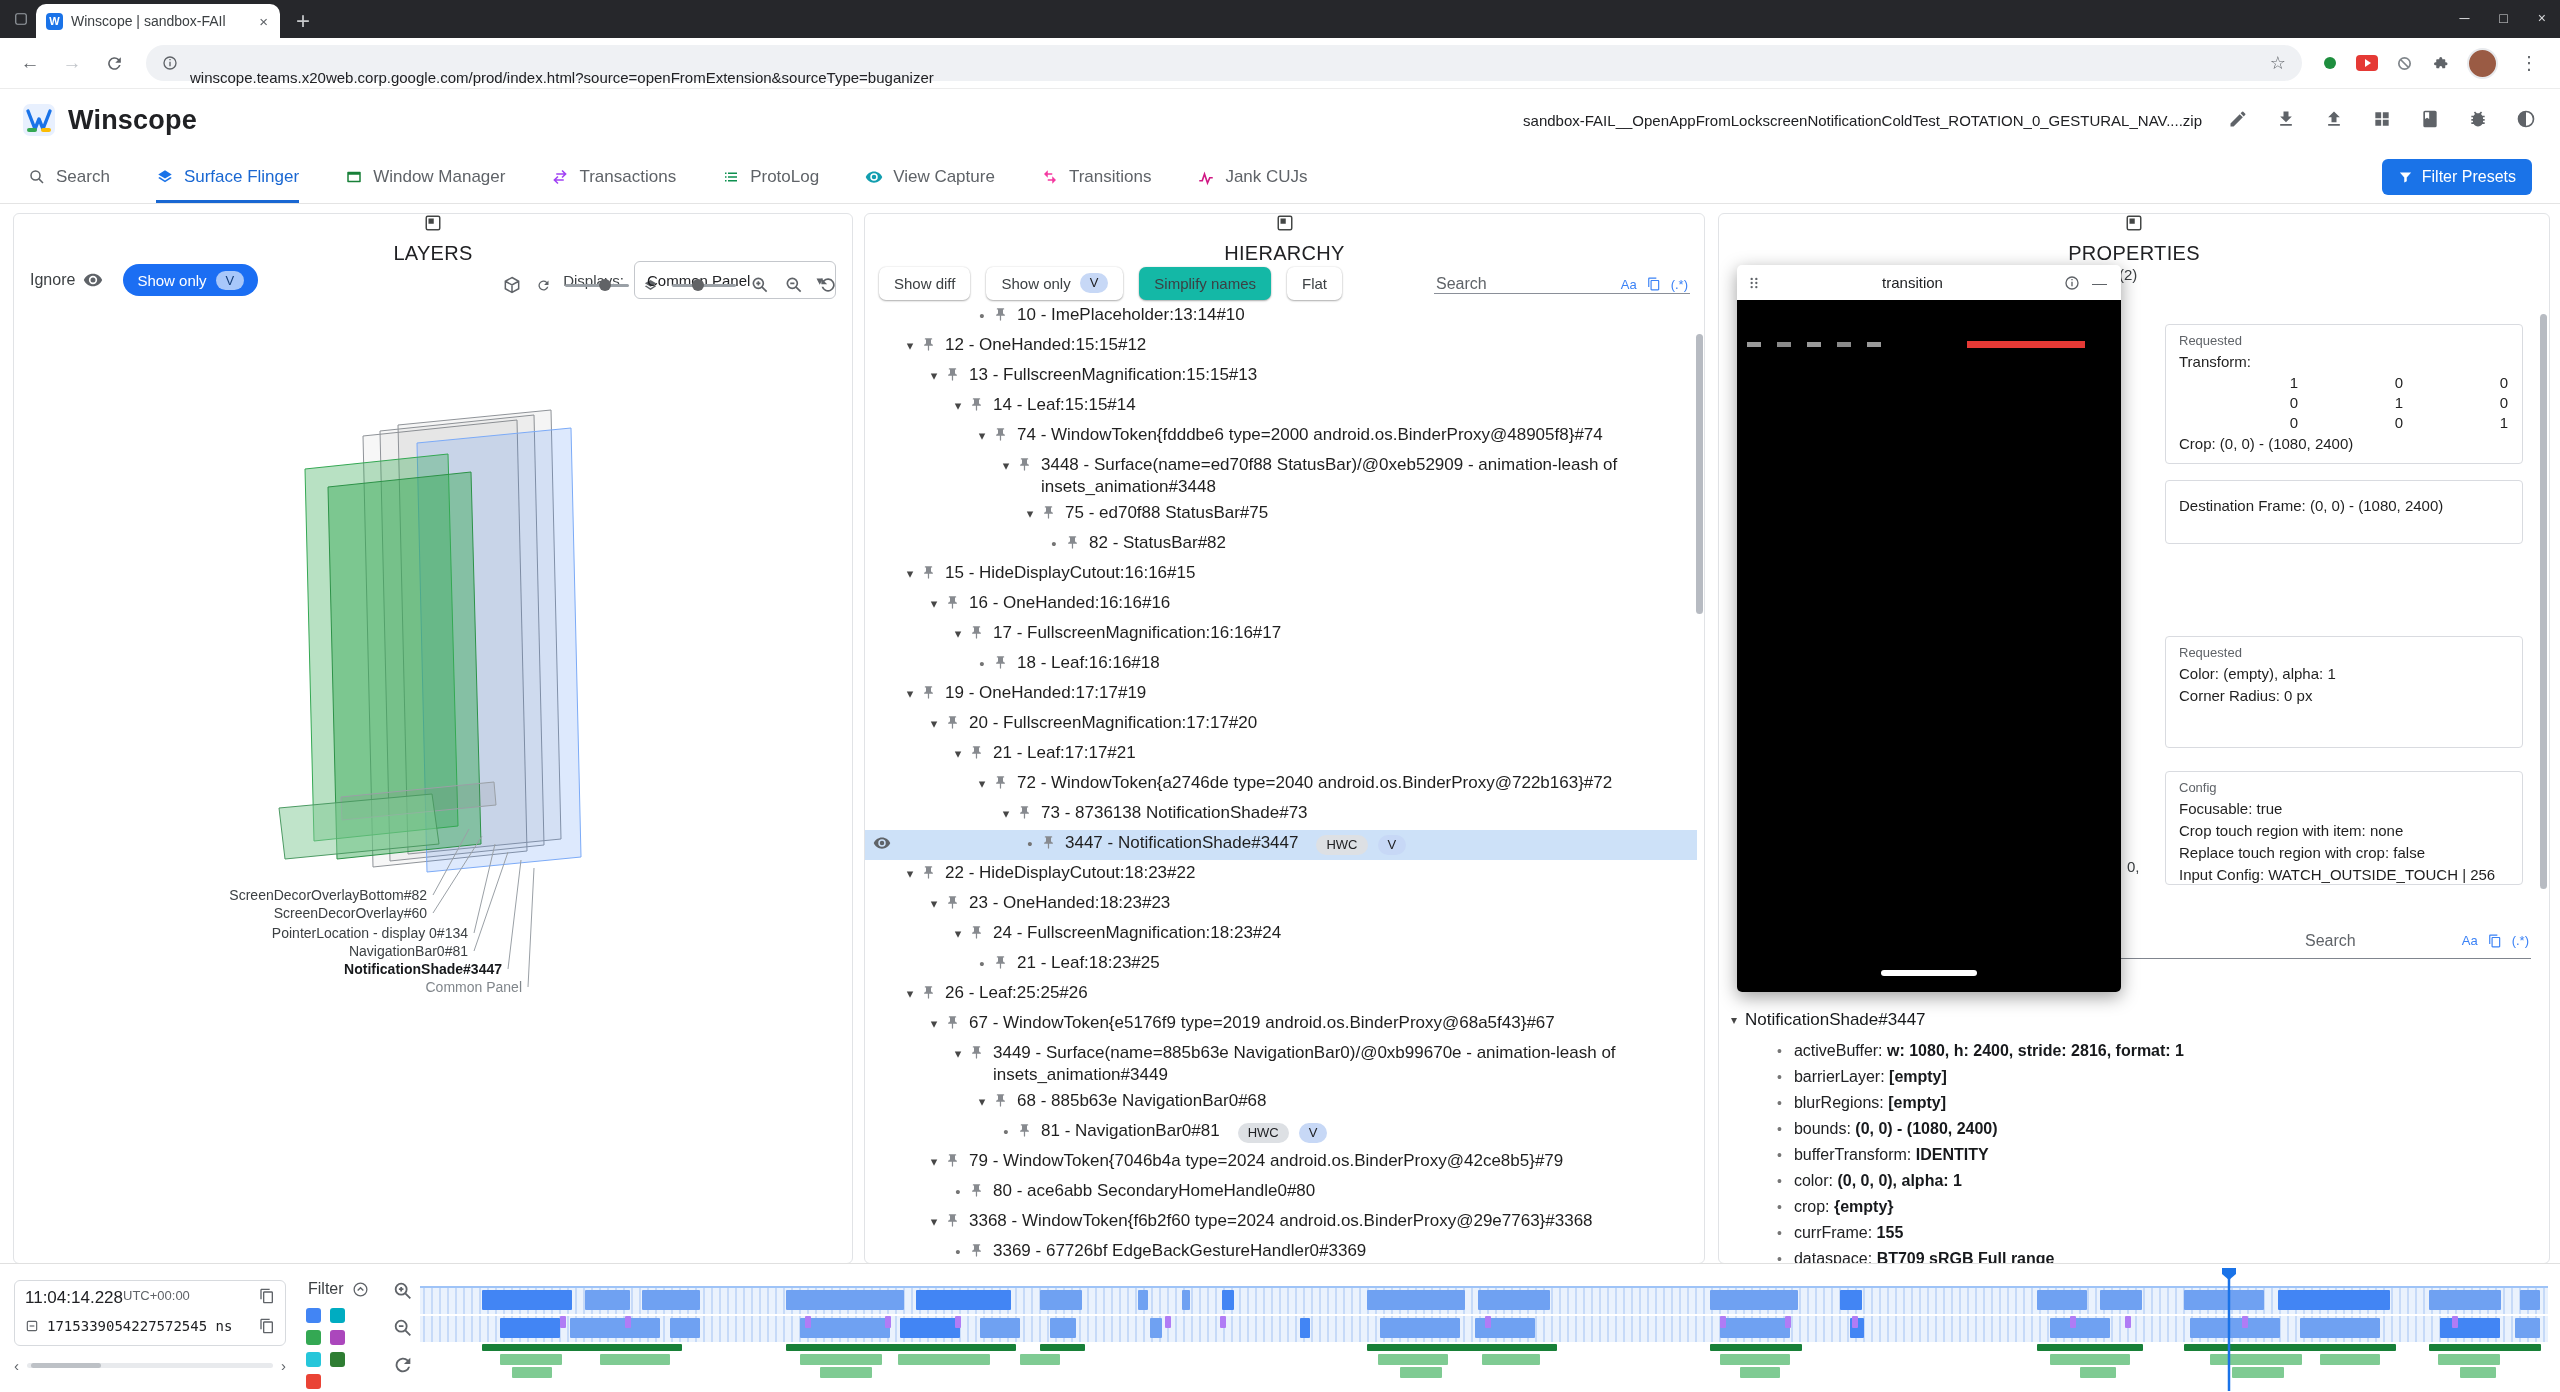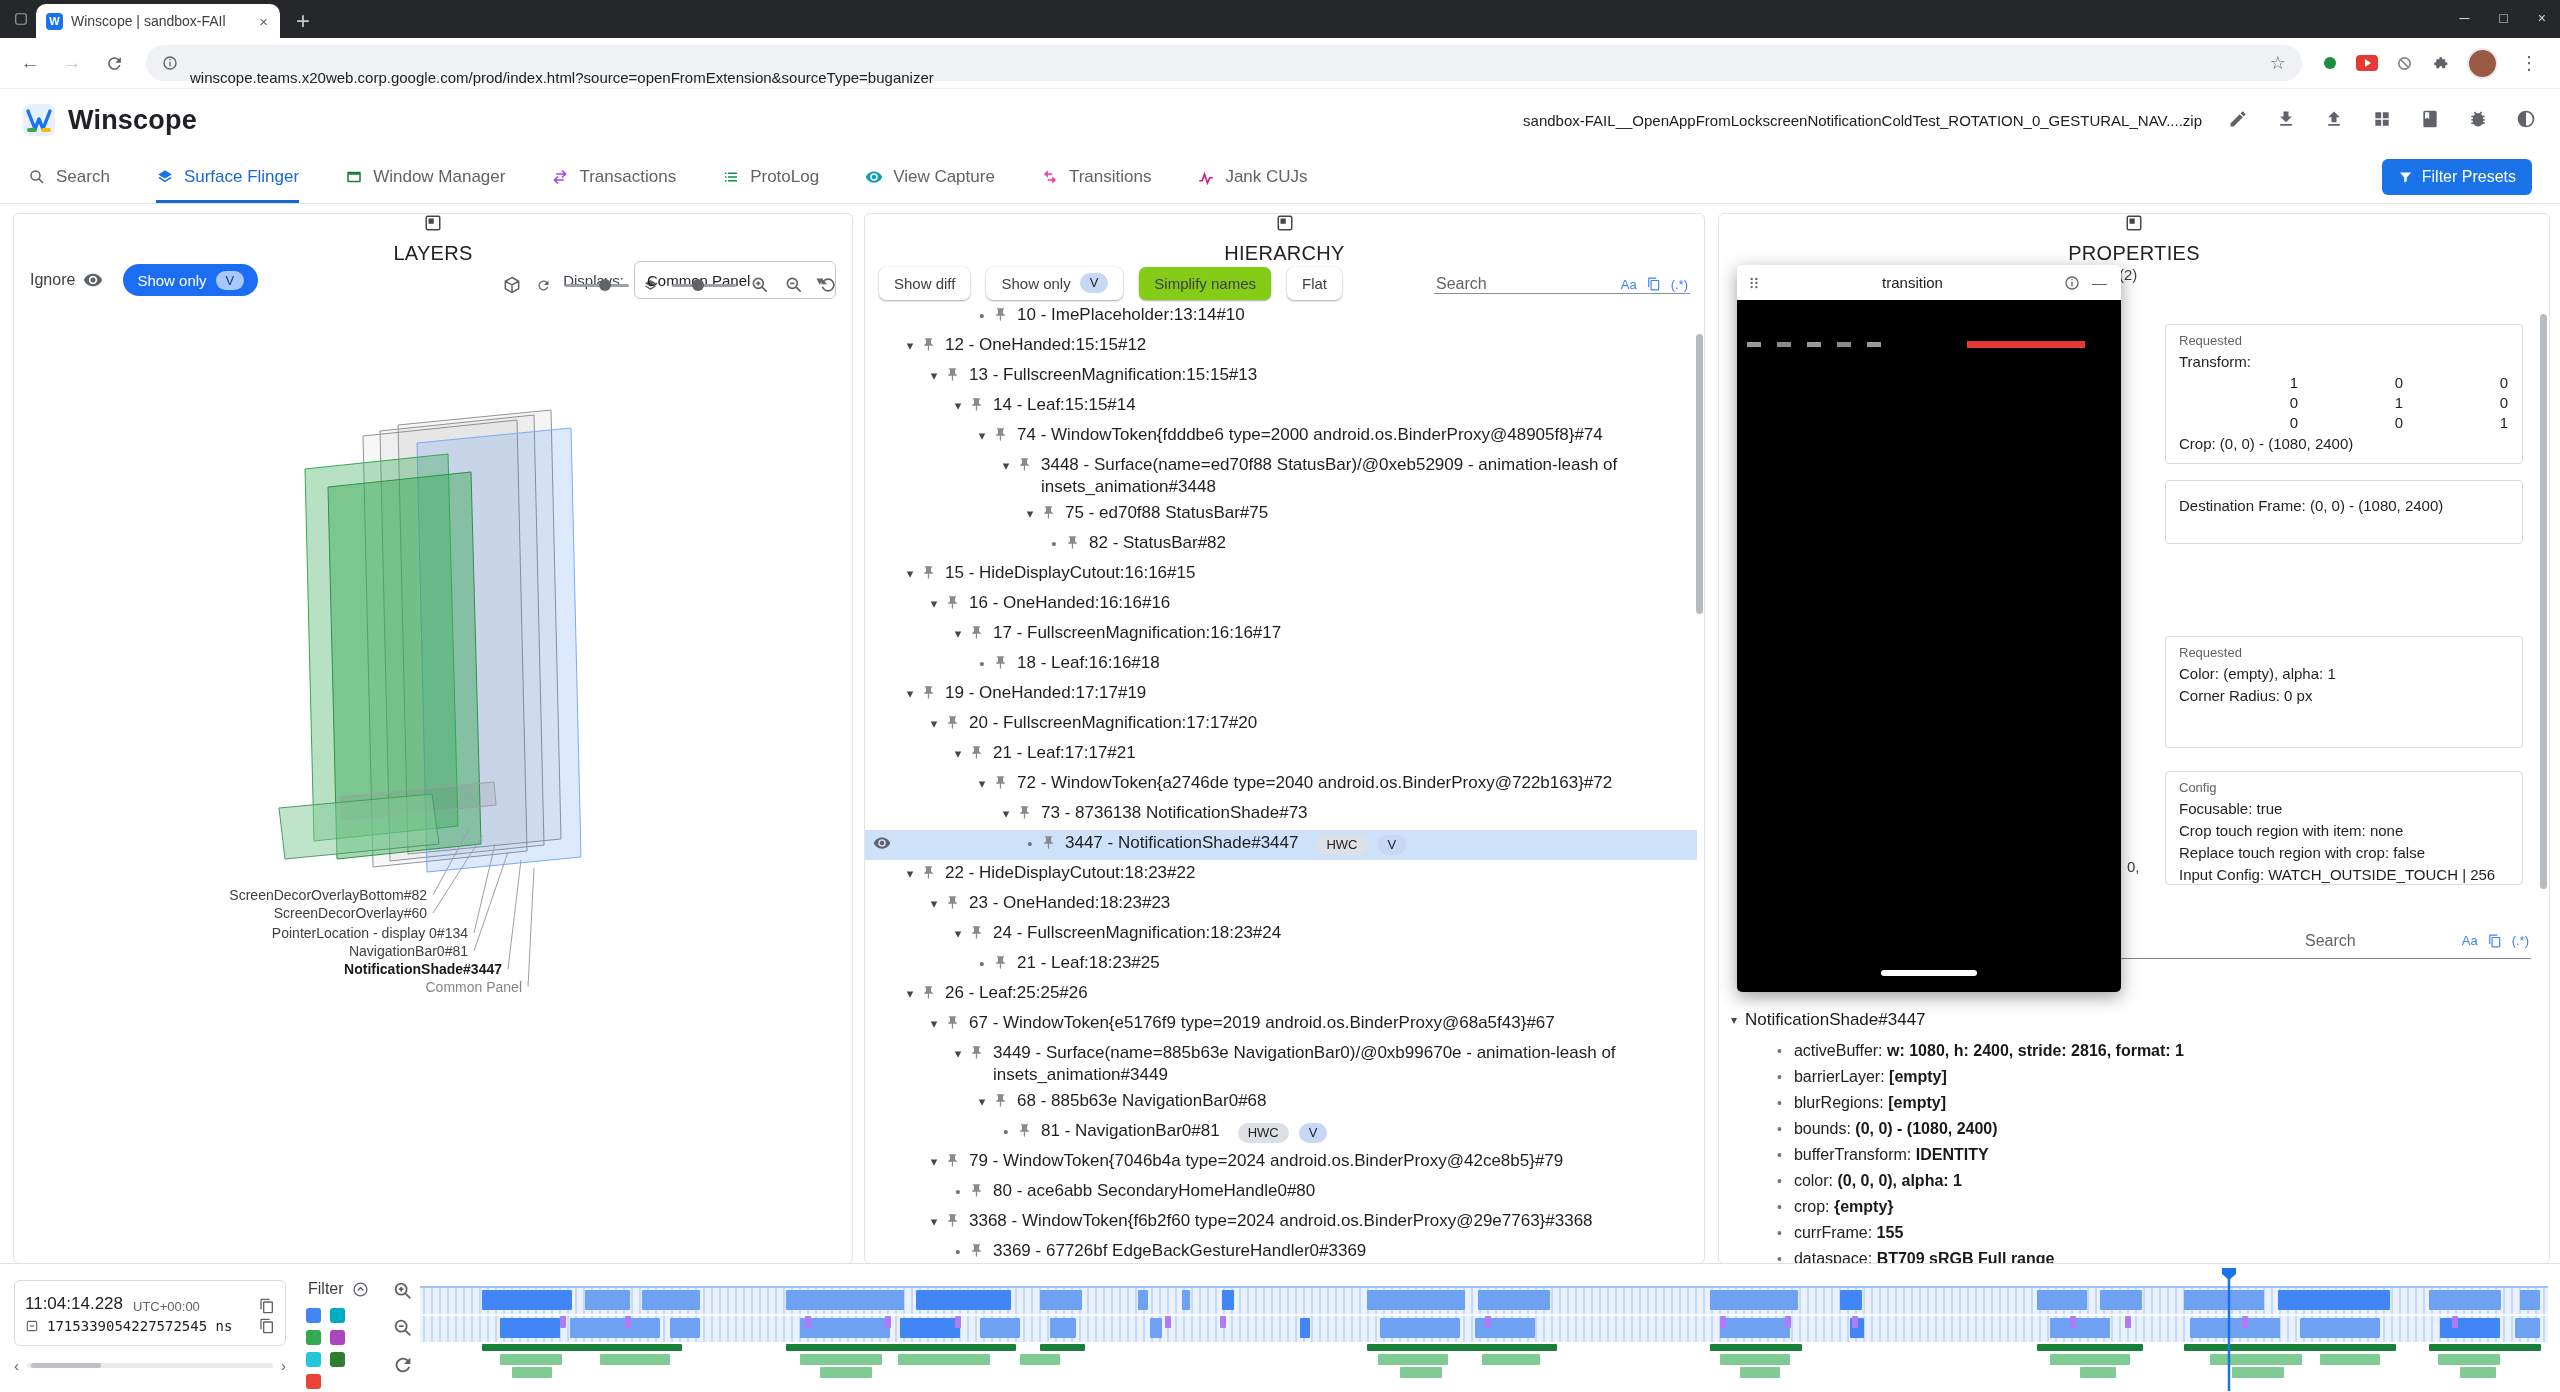--- a/index.html
+++ b/index.html
@@ -58,21 +58,21 @@
   .select .chev{margin-left:auto;color:#5f6368;font-size:13px;}
   .lcanvas{position:absolute;inset:0;pointer-events:none;}
   .llabel{position:absolute;transform:translate(-100%,-50%);font-size:14px;color:#3c4043;white-space:nowrap;}
   .lbold{font-weight:700;color:#17191c;}
   .lmuted{color:#80868b;}
   
   .searchbox{margin-left:auto;display:flex;align-items:center;gap:10px;border-bottom:1px solid #8a8f98;height:32px;width:252px;padding:0 2px;color:#5f6368;font-size:16px;}
   .sic{font-size:13px;color:#3b82f6;}
   .hbtns{display:flex;gap:16px;padding:5px 14px;align-items:center;height:40px;}
   .hbtn{height:33px;border-radius:7px;background:#fff;box-shadow:0 1px 2px rgba(0,0,0,.3),0 0 2px rgba(0,0,0,.12);padding:0 15px;font-size:15px;color:#3c4043;display:flex;align-items:center;gap:9px;}
-  .hbtn.active{background:#84cc16;}
+  .hbtn.active{background:#14b8a6;}
   .chip{background:#dde0e4;color:#202124;font-size:13px;border-radius:11px;padding:2px 10px;margin-left:10px;align-self:center;line-height:16px;white-space:nowrap;}
   .chipv{background:#c7d8f6;}
   .hbtn .chip{margin-left:0;}
   .tree{position:absolute;top:88px;left:0;right:7px;bottom:0;overflow:hidden;font-size:17px;color:#1f1f1f;}
   .trow{display:flex;align-items:flex-start;min-height:26px;line-height:22px;padding:2px 0;}
   .trow.sel{background:#cde1f8;}
   .tgutter{flex:0 0 34px;display:flex;justify-content:center;padding-top:2px;color:#5f6368;}
   .tarrow{flex:0 0 22px;text-align:center;color:#474747;font-size:13px;padding-top:1px;}
   .tdot{color:#757575;font-size:15px;}
   .tpin{flex:0 0 24px;color:#878a8f;padding-top:3px;text-align:center;}
@@ -96,21 +96,21 @@
   
   .fwin{position:absolute;left:1737px;top:61px;width:384px;height:727px;background:#fff;border-radius:5px;box-shadow:0 5px 18px rgba(0,0,0,.38);z-index:30;}
   .fwin-title{height:35px;display:flex;align-items:center;padding:0 10px;gap:8px;color:#5f6368;}
   .fwin-name{flex:1;text-align:center;font-size:15px;color:#202124;}
   .fwin-shot{position:absolute;top:35px;left:0;right:0;bottom:0;background:#000;border-radius:0 0 5px 5px;overflow:hidden;}
   .shot-strip{position:absolute;top:41px;left:0;right:0;height:8px;}
   .homebar{position:absolute;bottom:16px;left:50%;transform:translateX(-50%);width:96px;height:6px;border-radius:3px;background:#fff;}
   
   .timeline{position:absolute;left:0;top:1263px;width:2560px;height:129px;border-top:1px solid #e0e0e0;background:#fff;}
   .tl-left{position:absolute;left:14px;top:16px;width:272px;height:66px;border:1px solid #d7dade;border-radius:6px;padding:7px 10px;box-sizing:border-box;}
-  .tl-r1{display:flex;align-items:flex-end;gap:10px;height:26px;}
+  .tl-r1{display:flex;align-items:flex-start;height:26px;}
   .tl-time{font-size:17px;color:#202124;}
   .tl-tz{font-size:13px;color:#5f6368;}
   .tl-r2{display:flex;align-items:center;gap:8px;height:24px;color:#5f6368;}
   .tl-ns{font-size:14px;color:#202124;font-family:"DejaVu Sans Mono","Liberation Mono",monospace;}
   .cico{margin-left:auto;color:#5f6368;}
   .tl-scroll{position:absolute;left:14px;top:92px;width:272px;height:18px;display:flex;align-items:center;color:#5f6368;font-size:15px;}
   .tl-track{flex:1;height:5px;background:#e8eaed;border-radius:3px;margin:0 8px;position:relative;}
   .tl-thumb{position:absolute;left:4px;top:0;height:5px;width:70px;border-radius:3px;background:#bdc1c6;}
   .tl-filter{position:absolute;left:308px;top:16px;font-size:16px;color:#3c4043;display:flex;align-items:center;gap:8px;}
   .tl-ficons{position:absolute;left:306px;top:44px;display:grid;grid-template-columns:17px 17px;gap:7px;}

